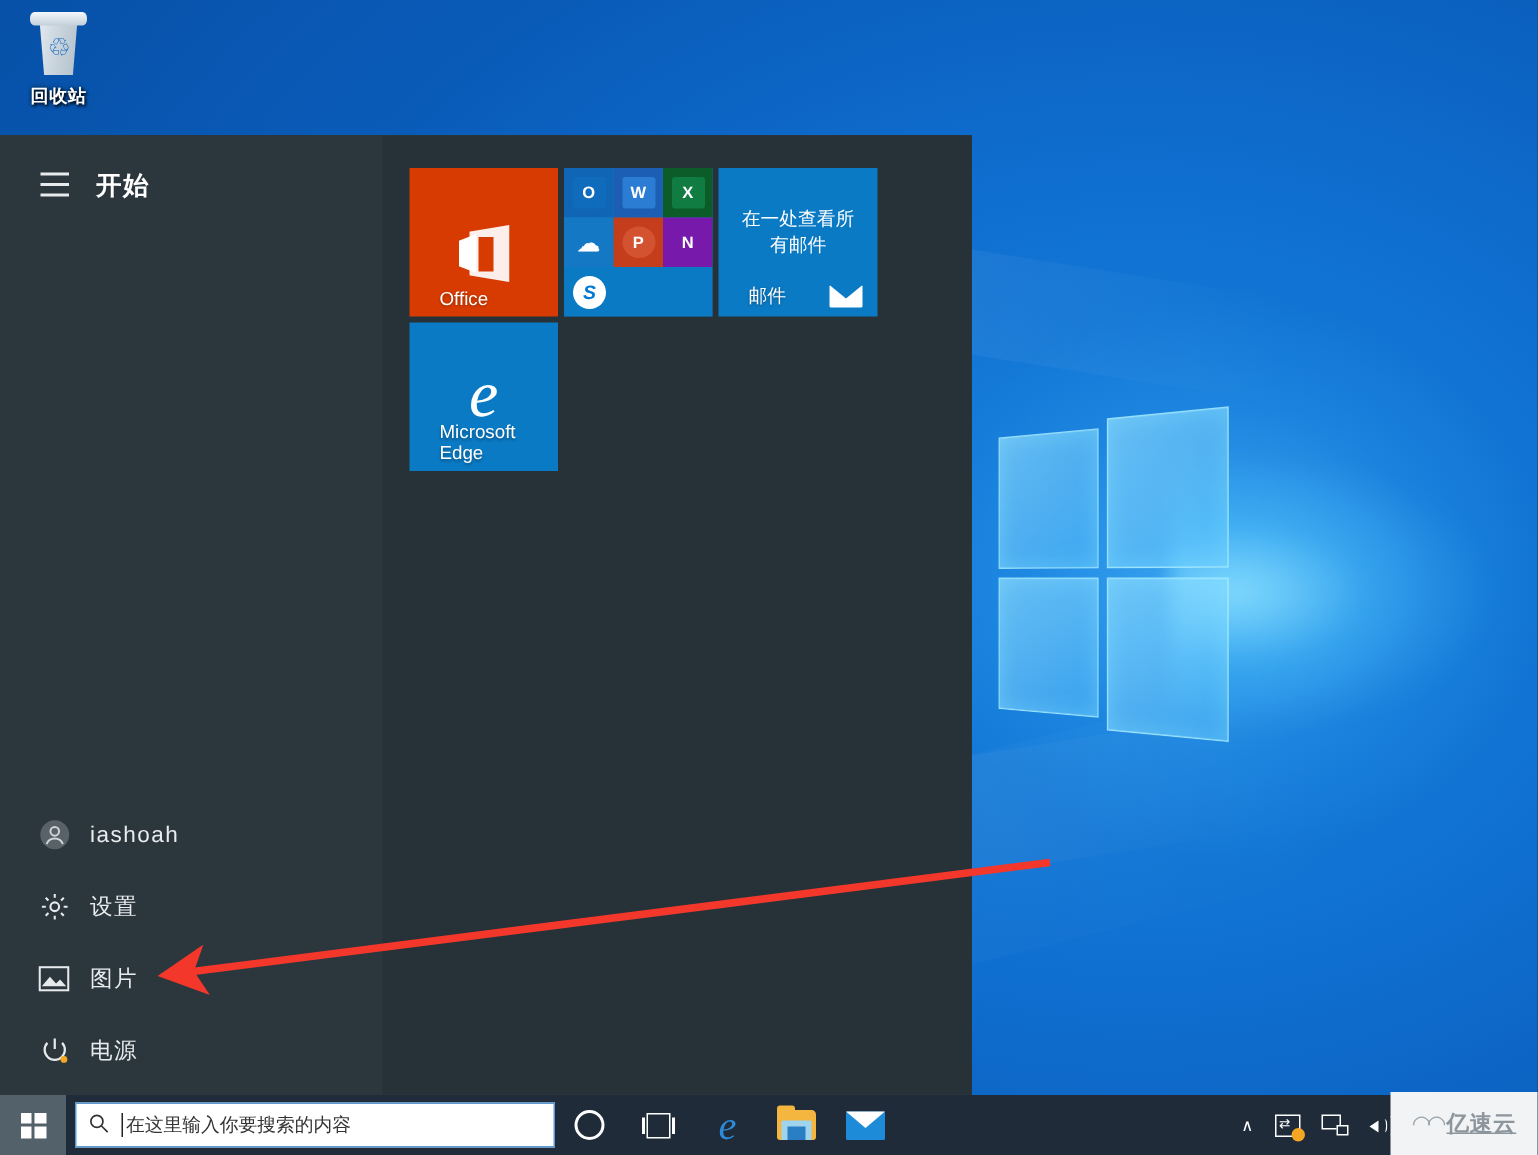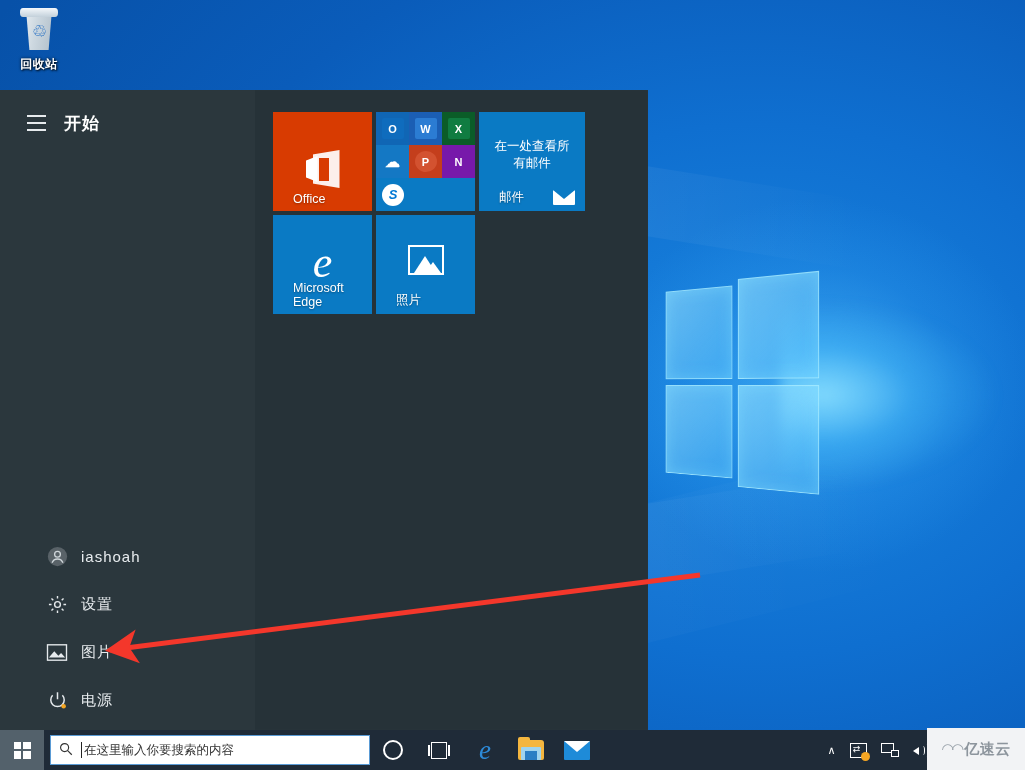--- a/index.html
+++ b/index.html
@@ -100,21 +100,21 @@
     width:48px; height:40px; display:flex; flex-direction:column;
     justify-content:center; align-items:center; gap:5px;
   }
   #hamburger-icon i { display:block; width:19px; height:2px; background:#e7ebee; }
   #start-title {
     color:#fff; font-size:17px; font-weight:bold; margin-left:4px; letter-spacing:1px;
   }
   #rail-spacer { flex:1; }
   .rail-item {
     height:48px; display:flex; align-items:center; padding-left:12px;
-    color:#e8ecef; font-size:15px; cursor:default;margin-left:21px;
+    color:#e8ecef; font-size:15px; cursor:default;
   }
   .rail-item.highlight { background:#4a5459; }
   .rail-ico {
     width:48px; min-width:48px; height:48px;
     display:flex; align-items:center; justify-content:center;
     color:#e6eaed;
   }
   .rail-label { letter-spacing:1px; }
   #rail-bottom { padding-bottom:6px; }
 
@@ -271,21 +271,21 @@
   #tray-pinyin { font-size:11px; border:1.4px solid #fff; padding:1px 2px; line-height:12px; }
   #tray-clock {
     color:#fff; font-size:11px; line-height:13px; text-align:center;
     padding:0 4px; display:flex; flex-direction:column; justify-content:center; height:40px;
   }
   #watermark {
     position:absolute; right:0; bottom:0; width:98px; height:42px;
     background:#f2f3f5; display:flex; align-items:center; justify-content:center; gap:3px;
   }
   #wm-cloud { color:#9aa3ab; font-size:15px; letter-spacing:-3px; }
-  #wm-text { color:#8d959d; font-size:15px; font-weight:bold; letter-spacing:.5px; }
+  #wm-text { color:#8d959d; font-size:15px; font-weight:bold; letter-spacing:.5px;text-decoration:underline; }
 </style>
 </head>
 <body>
 
 <div id="desktop">
   <div id="ray3" class="ray"></div>
   <div id="ray1" class="ray"></div>
   <div id="ray2" class="ray"></div>
   <div id="wp-glow"></div>
   <div id="wp-logo">
@@ -413,27 +413,20 @@
             <div class="env-f"></div>
           </div>
         <div class="tile-label">邮件</div>
       </div>
 
       <div class="tile" id="tile-edge">
         <div id="edge-glyph">e</div>
         <div class="tile-label">Microsoft Edge</div>
       </div>
 
-      <div class="tile" id="tile-photos">
-        <div id="photos-glyph">
-            <div class="mt1"></div>
-            <div class="mt2"></div>
-          </div>
-        <div class="tile-label">照片</div>
-      </div>
 
     </div>
   </div>
 </div>
 
 <svg id="red-arrow">
   <defs>
     <marker id="ah" markerWidth="7" markerHeight="7" refX="5.6" refY="3.5" orient="auto">
       <path d="M6.6,3.5 L0,0.1 L1.7,3.5 L0,6.9 Z" fill="#f4372b"></path>
     </marker>

